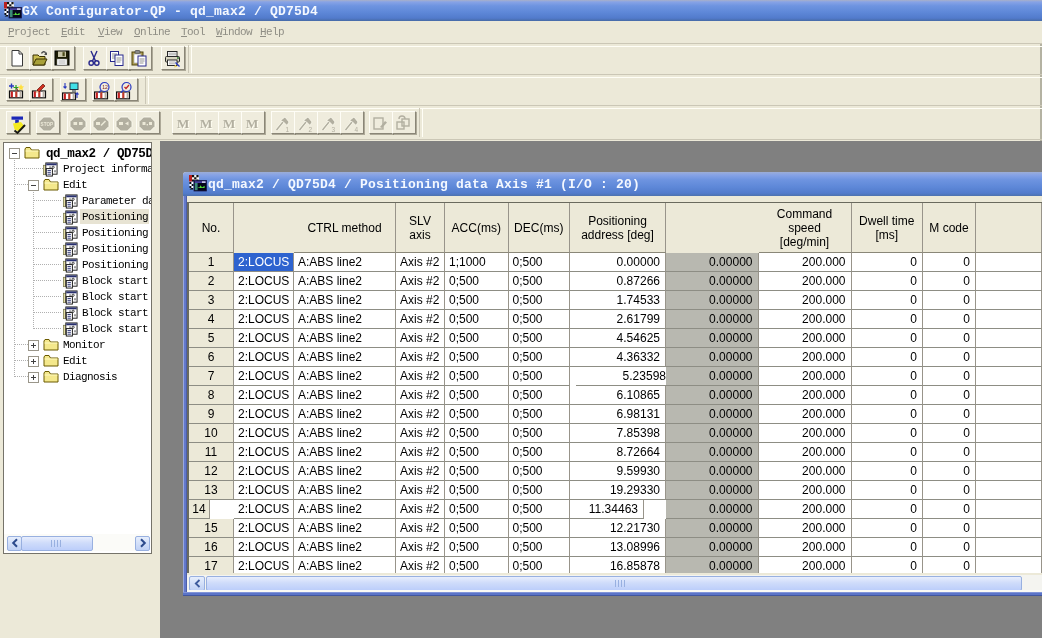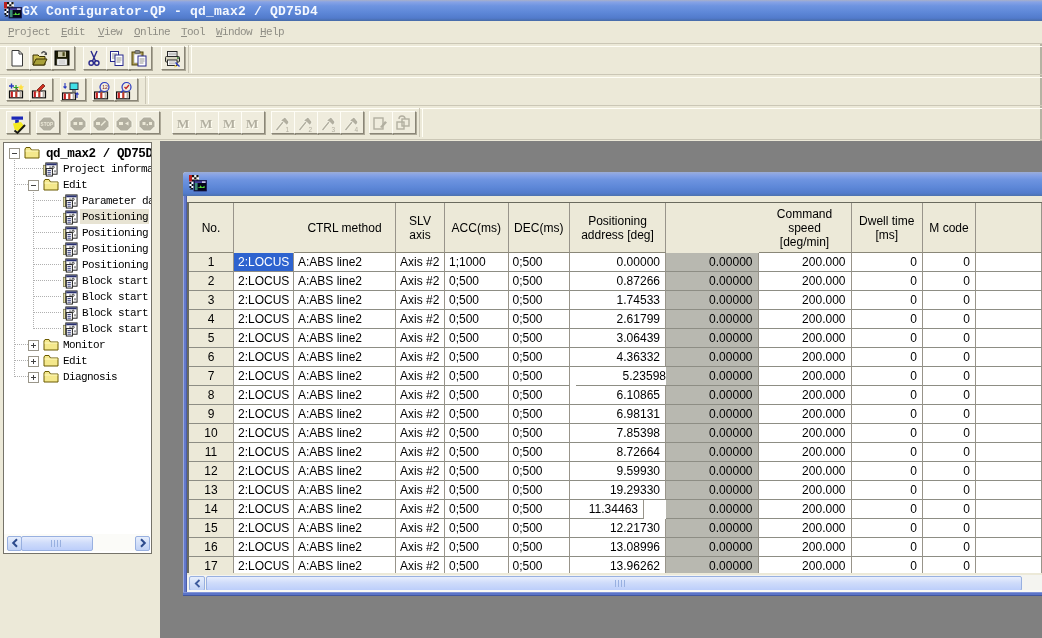--- a/index.html
+++ b/index.html
@@ -512,20 +512,21 @@
 <rect x="1" y="0" width="3" height="6.5" fill="#b82020"></rect>
 <path d="M4 0h2.2v2.2H4z M8.4 0h2.2v2.2H8.4z M6.2 2.2h2.2v2.2H6.2z M4 4.4h2.2v2.1H4z M8.4 4.4h2.2v2.1H8.4z" fill="#101010"></path>
 <path d="M1.5 7h2v2h-2z M3.5 9h2v2h-2z M1.5 11h2v2h-2z M3.5 13h1.5v1.5h-3.5z" fill="#101010"></path>
 <path d="M3.5 7h2v2h-2z M1.5 9h2v2h-2z M3.5 11h2v2h-2z" fill="#fdfdfd"></path>
 <rect x="6" y="5.5" width="12.5" height="10.5" fill="#05051a" stroke="#1a1a50" stroke-width="0.8"></rect>
 <rect x="6.8" y="6.3" width="11" height="1.6" fill="#5048b0"></rect>
 <rect x="14" y="6.4" width="3.5" height="1.4" fill="#e8e8f8"></rect>
 <rect x="6.8" y="8" width="2.8" height="7.2" fill="#3c8878"></rect>
 <path d="M9.8 12.5 l1.6 0 1.2-2.2 1.4 2.2 2.6-1.8 v2.2 h-6.8z" fill="#58e038"></path>
 </svg></div>
+<div id="cwtext">qd_max2 / QD75D4 / Positioning data Axis #1 (I/O : 20)</div>
 <div id="cwleft"></div>
 <div id="grid">
       <div class="hc" style="left:0px;width:45px">No.</div>
       <div class="hc" style="left:105px;width:102px">CTRL method</div>
       <div class="hc" style="left:207px;width:49px">SLV<br>axis</div>
       <div class="hc" style="left:256px;width:63.5px">ACC(ms)</div>
       <div class="hc" style="left:319.5px;width:61.5px">DEC(ms)</div>
       <div class="hc" style="left:381px;width:96px">Positioning<br>address [deg]</div>
       <div class="hc" style="left:569.5px;width:93.0px">Command<br>speed<br>[deg/min]</div>
       <div class="hc" style="left:662.5px;width:71.5px">Dwell time<br>[ms]</div>
@@ -587,21 +588,21 @@
         <div class="c rt" style="left:734px;width:53px">0</div>
         <div class="c lt" style="left:787px;width:66px"></div>
       </div>
       <div class="row" style="top:126px">
         <div class="c num" style="left:0px;width:45px">5</div>
         <div class="c lt" style="left:45px;width:60px">2:LOCUS</div>
         <div class="c lt" style="left:105px;width:102px">A:ABS line2</div>
         <div class="c lt" style="left:207px;width:49px">Axis #2</div>
         <div class="c lt" style="left:256px;width:63.5px">0;500</div>
         <div class="c lt" style="left:319.5px;width:61.5px">0;500</div>
-        <div class="c rt" style="left:381px;width:96px">3.06439</div>
+        <div class="c rt" style="left:381px;width:96px">4.54625</div>
         <div class="c gray" style="left:477px;width:92.5px">0.00000</div>
         <div class="c rt" style="left:569.5px;width:93.0px">200.000</div>
         <div class="c rt" style="left:662.5px;width:71.5px">0</div>
         <div class="c rt" style="left:734px;width:53px">0</div>
         <div class="c lt" style="left:787px;width:66px"></div>
       </div>
       <div class="row" style="top:145px">
         <div class="c num" style="left:0px;width:45px">6</div>
         <div class="c lt" style="left:45px;width:60px">2:LOCUS</div>
         <div class="c lt" style="left:105px;width:102px">A:ABS line2</div>
@@ -707,21 +708,21 @@
         <div class="c lt" style="left:256px;width:63.5px">0;500</div>
         <div class="c lt" style="left:319.5px;width:61.5px">0;500</div>
         <div class="c rt" style="left:381px;width:96px">19.29330</div>
         <div class="c gray" style="left:477px;width:92.5px">0.00000</div>
         <div class="c rt" style="left:569.5px;width:93.0px">200.000</div>
         <div class="c rt" style="left:662.5px;width:71.5px">0</div>
         <div class="c rt" style="left:734px;width:53px">0</div>
         <div class="c lt" style="left:787px;width:66px"></div>
       </div>
       <div class="row" style="top:297px">
-        <div class="c num" style="left:0px;width:45px">14</div>
+        <div class="c num" style="left:0px;width:21px">14</div>
         <div class="c lt" style="left:45px;width:60px">2:LOCUS</div>
         <div class="c lt" style="left:105px;width:102px">A:ABS line2</div>
         <div class="c lt" style="left:207px;width:49px">Axis #2</div>
         <div class="c lt" style="left:256px;width:63.5px">0;500</div>
         <div class="c lt" style="left:319.5px;width:61.5px">0;500</div>
         <div class="c rt" style="left:359px;width:96px">11.34463</div>
         <div class="c gray" style="left:477px;width:92.5px">0.00000</div>
         <div class="c rt" style="left:569.5px;width:93.0px">200.000</div>
         <div class="c rt" style="left:662.5px;width:71.5px">0</div>
         <div class="c rt" style="left:734px;width:53px">0</div>
@@ -755,21 +756,21 @@
         <div class="c rt" style="left:734px;width:53px">0</div>
         <div class="c lt" style="left:787px;width:66px"></div>
       </div>
       <div class="row" style="top:354px">
         <div class="c num" style="left:0px;width:45px">17</div>
         <div class="c lt" style="left:45px;width:60px">2:LOCUS</div>
         <div class="c lt" style="left:105px;width:102px">A:ABS line2</div>
         <div class="c lt" style="left:207px;width:49px">Axis #2</div>
         <div class="c lt" style="left:256px;width:63.5px">0;500</div>
         <div class="c lt" style="left:319.5px;width:61.5px">0;500</div>
-        <div class="c rt" style="left:381px;width:96px">13.96262</div>
+        <div class="c rt" style="left:381px;width:96px">16.85878</div>
         <div class="c gray" style="left:477px;width:92.5px">0.00000</div>
         <div class="c rt" style="left:569.5px;width:93.0px">200.000</div>
         <div class="c rt" style="left:662.5px;width:71.5px">0</div>
         <div class="c rt" style="left:734px;width:53px">0</div>
         <div class="c lt" style="left:787px;width:66px"></div>
       </div>
     </div>
 <div class="xbar" style="left:4px;top:403px;width:855px;height:15px;"></div>
 <div class="xbtn" style="left:6px;top:404px;width:14px;height:13px;line-height:13px;font-size:8px;"><svg width="7" height="9" viewBox="0 0 7 9" style="vertical-align:middle">
         <path d="M5.5 1 L1.8 4.5 L5.5 8" fill="none" stroke="#3c5a9c" stroke-width="1.8"></path>

